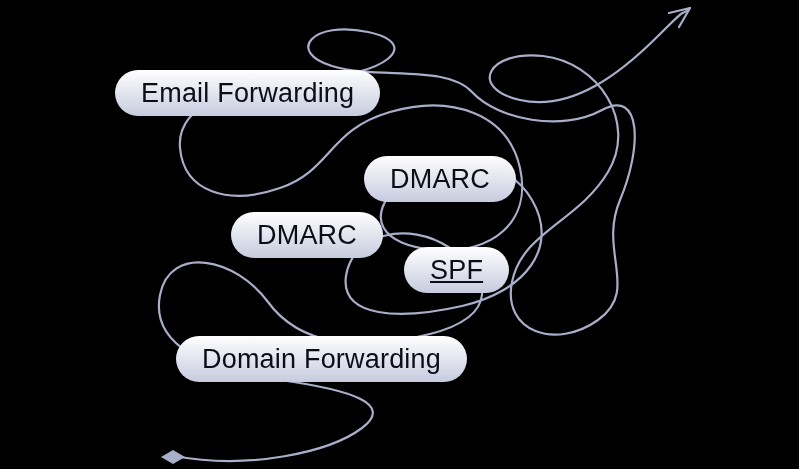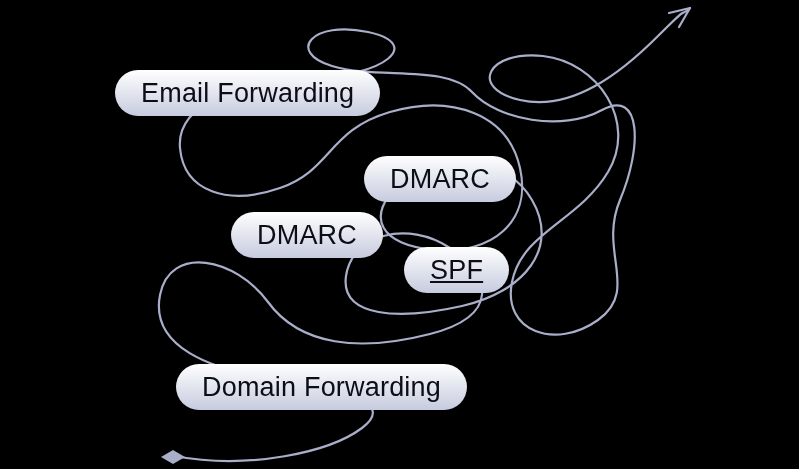--- a/index.html
+++ b/index.html
@@ -54,21 +54,21 @@
     font-weight: 500;
     letter-spacing: 0.2px;
     white-space: nowrap;
     z-index: 2;
   }
   .pill-email-forwarding  { left: 115px; top: 70px;  }
   .pill-forwarding        { left: 490px; top: 70px;  }
   .pill-dmarc             { left: 364px; top: 156px; }
   .pill-dkim              { left: 231px; top: 212px; }
   .pill-spf               { left: 404px; top: 247px; text-decoration: underline; }
-  .pill-domain-forwarding { left: 176px; top: 364px; text-align: center; }
+  .pill-domain-forwarding { left: 176px; top: 336px; text-align: center; }
 </style>
 </head>
 <body>
 
 <div class="canvas">
 
   <svg class="tangle-svg" viewBox="0 0 799 469">
     <path class="tangle" d="M 174 456
          C 250 470, 330 452, 362 428
          S 352 390, 280 380

